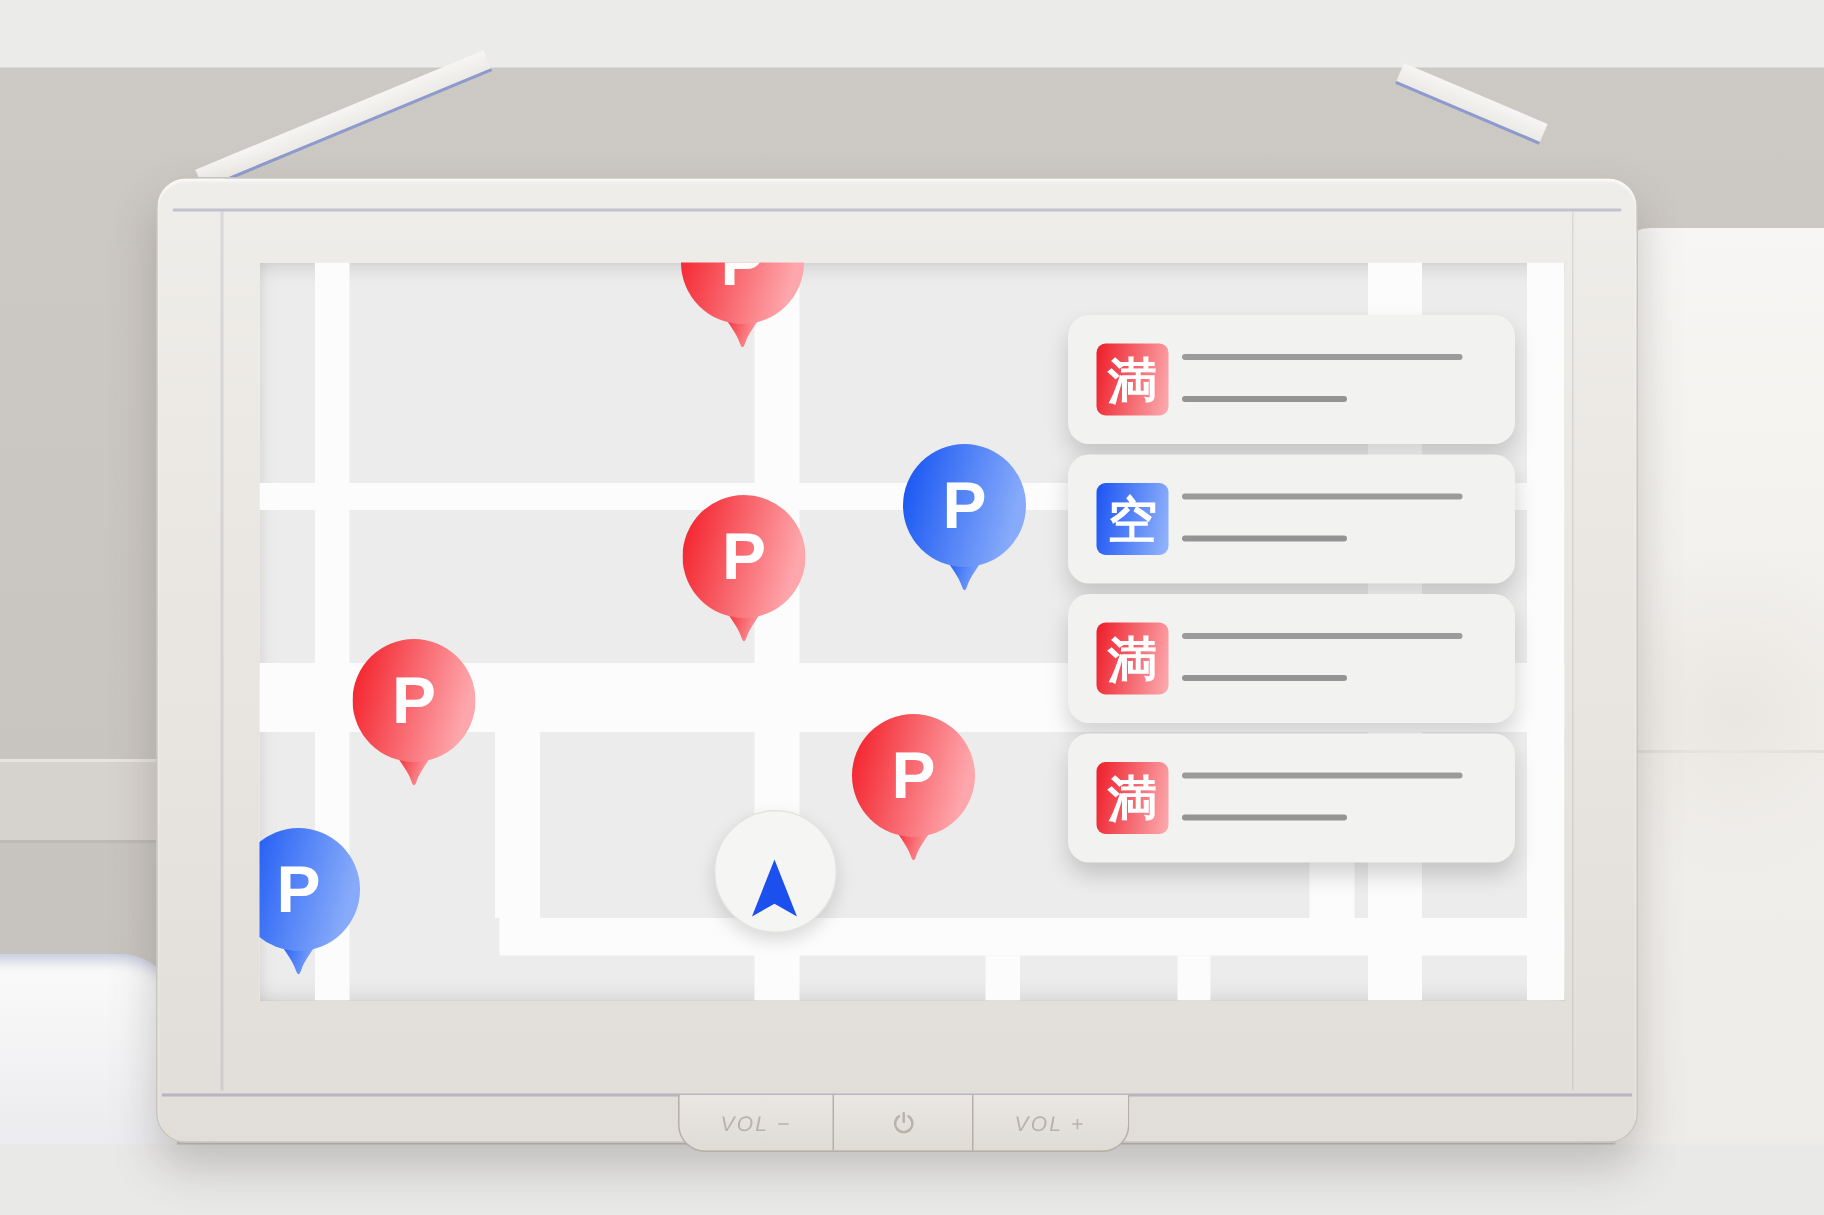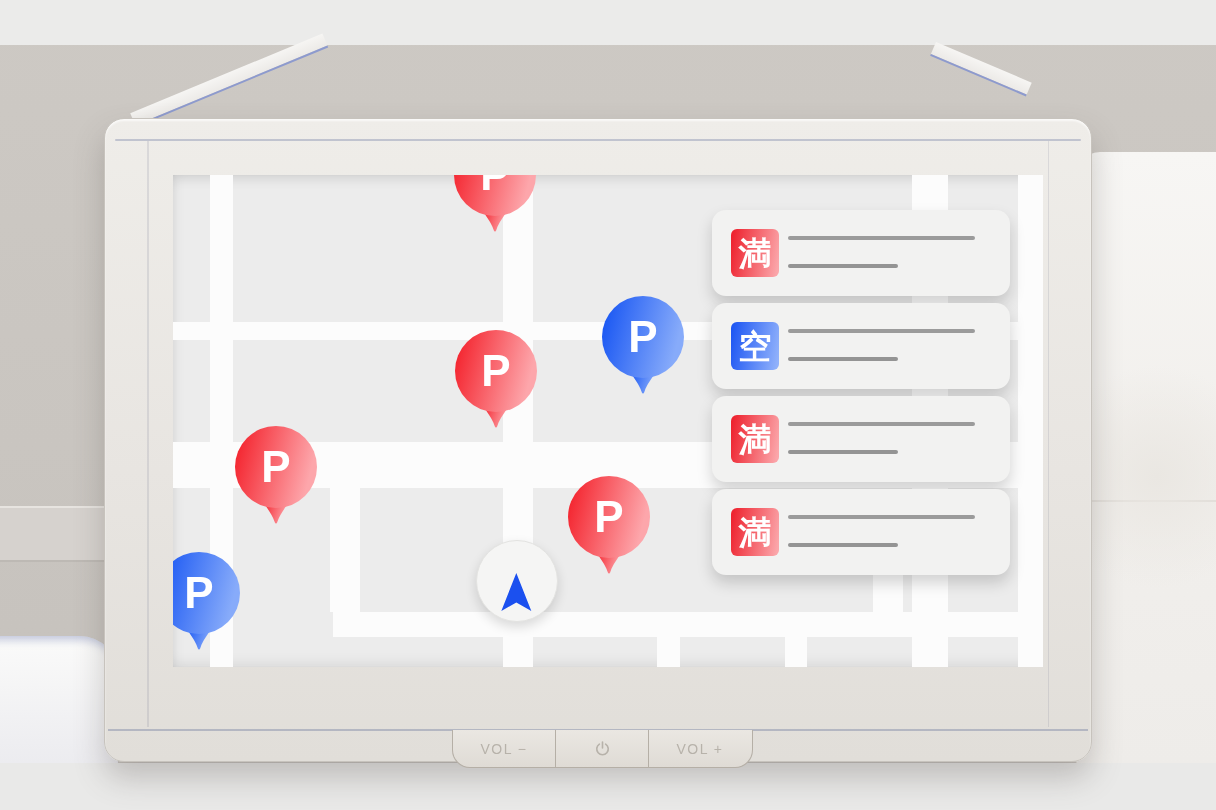--- a/index.html
+++ b/index.html
@@ -46,21 +46,21 @@
   .bezel .seam-left{position:absolute;left:42px;top:22px;height:586px;width:1.5px;
     background:rgba(120,125,150,.18);}
   .bezel .seam-right{position:absolute;right:42px;top:22px;height:586px;width:1.5px;
     background:rgba(120,125,150,.18);}
 
   
   .button-tab{left:452px;top:730px;width:301px;height:38px;display:flex;box-sizing:border-box;
     border:1.5px solid #b5afa6;border-top:none;border-radius:0 0 18px 18px;
     background:linear-gradient(180deg,#eae7e2,#dfdbd5);}
   .hw-btn{flex:0 0 auto;display:flex;align-items:center;justify-content:center;height:100%;
-    color:#b7b2aa;font-size:14px;letter-spacing:1.5px;}
+    color:#b7b2aa;font-size:14px;letter-spacing:1.5px;font-style:italic;}
   .hw-btn.b0{width:102px;}
   .hw-btn.b1{width:94px;border-left:1.5px solid #b5afa6;border-right:1.5px solid #b5afa6;box-sizing:border-box;}
   .hw-btn.b2{width:102px;text-align:center;}
   .hw-btn svg{display:block;}
 
   
   .screen{left:173px;top:175px;width:870px;height:492px;overflow:hidden;
     background:var(--map-background,#ececec);
     box-shadow:inset 0 10px 14px -8px rgba(0,0,0,.14), inset 0 -10px 14px -8px rgba(0,0,0,.10),
                inset 10px 0 14px -10px rgba(0,0,0,.08), inset -10px 0 14px -10px rgba(0,0,0,.08);}

